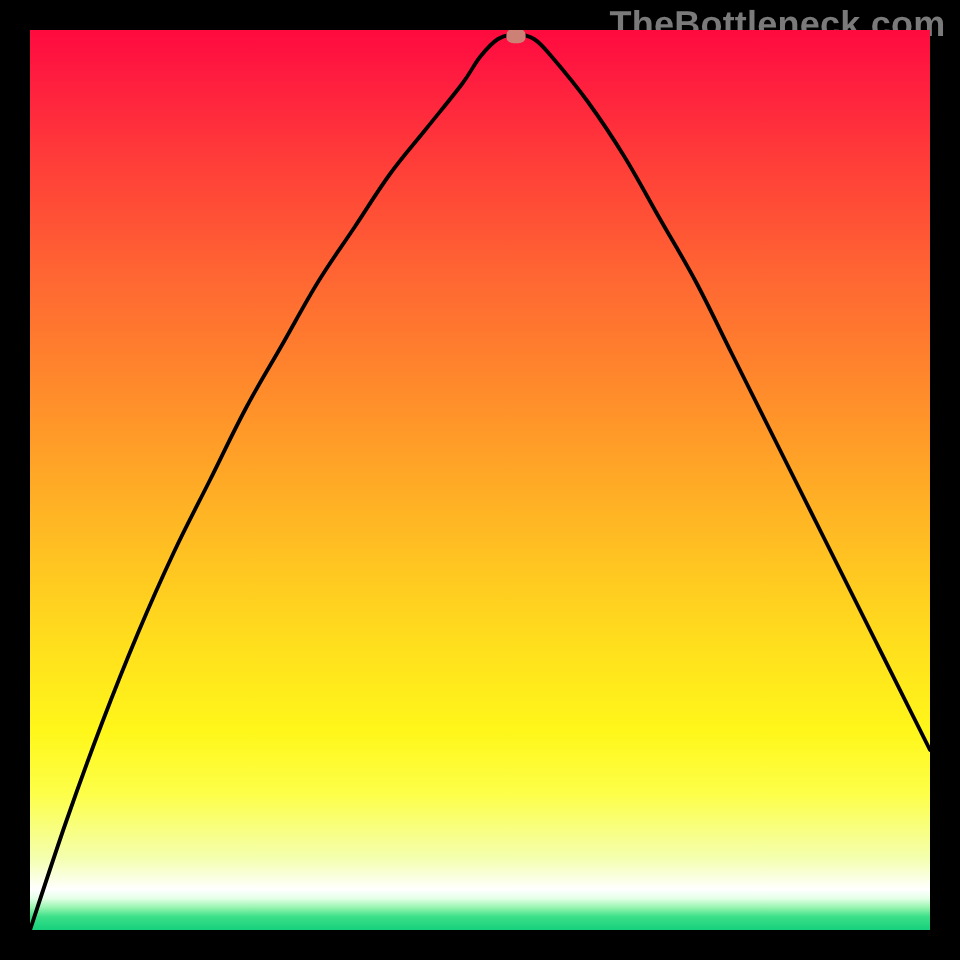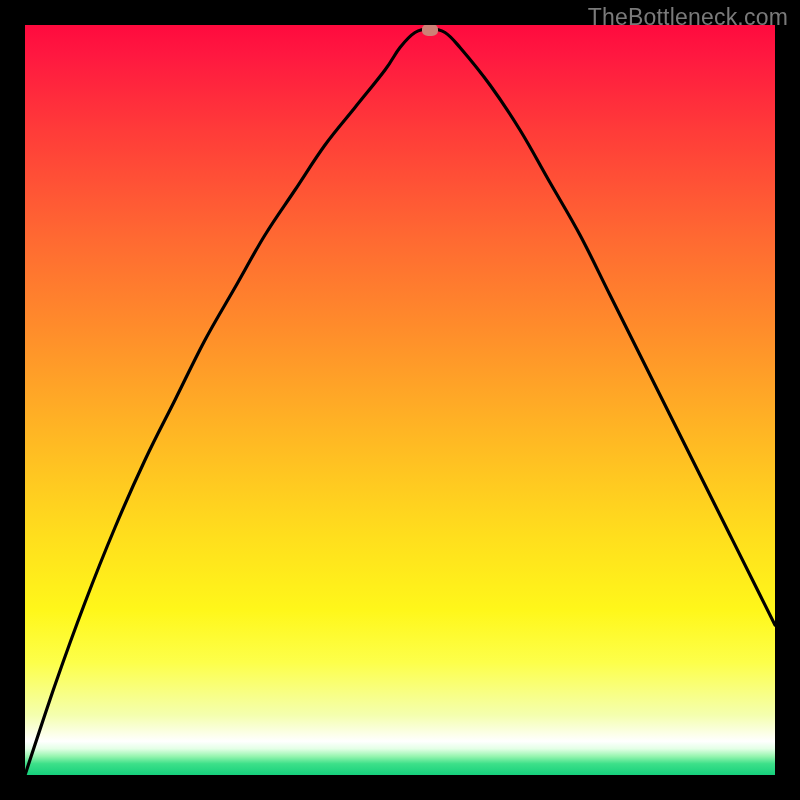--- a/index.html
+++ b/index.html
@@ -15,23 +15,23 @@
     position: relative;
     width: 800px;
     height: 800px;
     background: #000;
   }
   .watermark {
     position: absolute;
     top: 4px;
     right: 12px;
     color: #7a7a7a;
-    font-size: 23px;
+    font-size: 30px;
     letter-spacing: 0.2px;
-    font-weight: 400;
+    font-weight: 700;
   }
   .plot-area {
     position: absolute;
     left: 25px;
     top: 25px;
     width: 750px;
     height: 750px;
     overflow: hidden;
   }
   .gradient {

